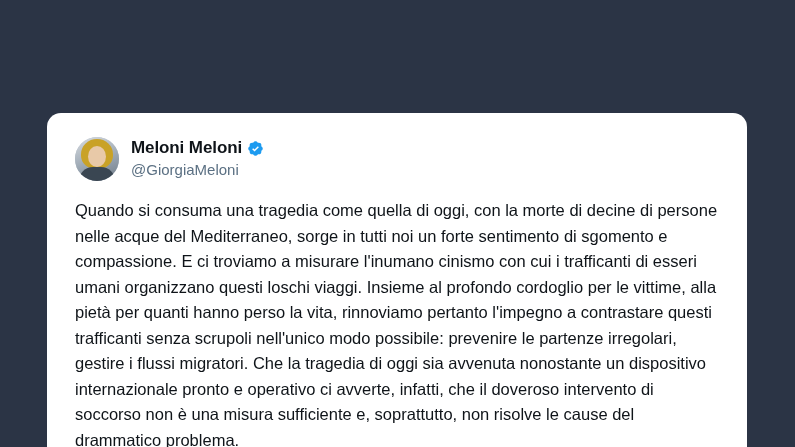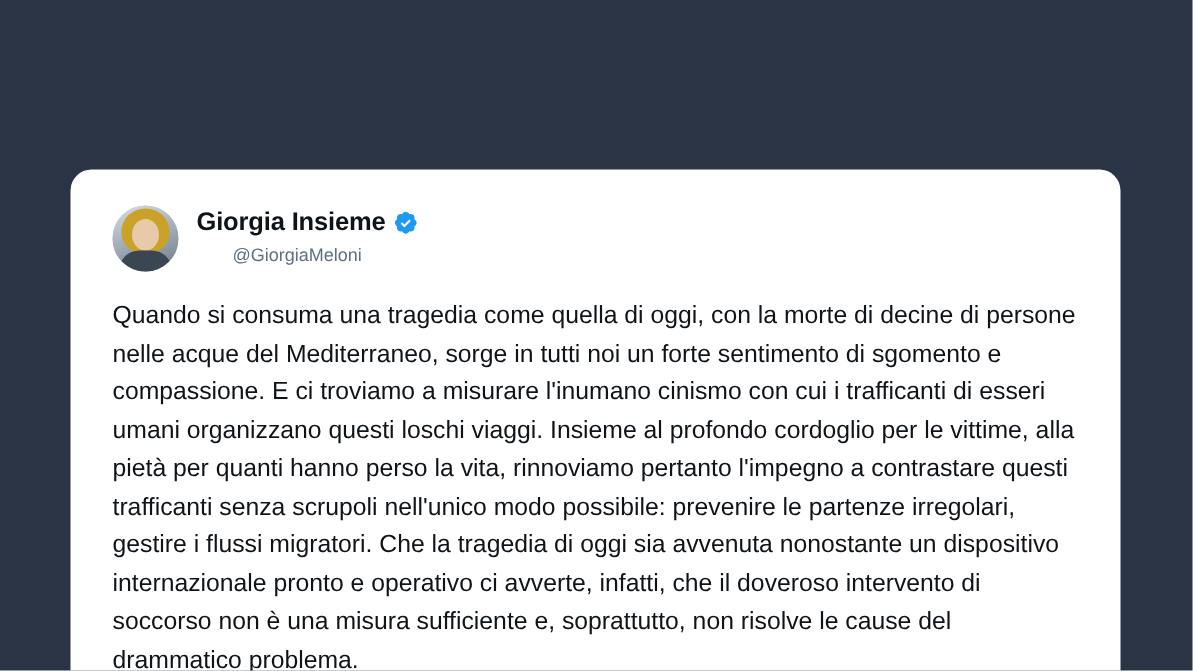--- a/index.html
+++ b/index.html
@@ -92,25 +92,24 @@
     line-height: 20px;
     letter-spacing: -0.1px;
   }
   .verified {
     width: 17px;
     height: 17px;
     display: inline-block;
     line-height: 0;
   }
   .handle {
-    font-size: 12px;
+    font-size: 15px;
     color: #5b7083;
     line-height: 20px;
     margin-top: 2px;
-    margin-left: 24px;
   }
   .tweet-body {
     margin-top: 17px;
     font-size: 16.5px;
     line-height: 25.5px;
     color: #0f1419;
     white-space: pre-wrap;
     word-wrap: break-word;
   }
 </style>
@@ -125,21 +124,21 @@
 
       <div class="avatar">
         <div class="av-bg"></div>
         <div class="av-hair"></div>
         <div class="av-face"></div>
         <div class="av-body"></div>
       </div>
 
       <div class="name-block">
         <div class="name-row">
-          <span class="display-name">Giorgia Insieme</span>
+          <span class="display-name">Meloni Meloni</span>
           <span class="verified">
             <svg width="17" height="17" viewBox="0 0 24 24" aria-hidden="true">
               <path fill="#1d9bf0" d="M22.25 12c0-1.43-.88-2.67-2.19-3.34.46-1.39.2-2.9-.81-3.91s-2.52-1.27-3.91-.81C14.67 2.63 13.43 1.75 12 1.75s-2.67.88-3.34 2.19c-1.39-.46-2.9-.2-3.91.81s-1.27 2.52-.81 3.91C2.63 9.33 1.75 10.57 1.75 12s.88 2.67 2.19 3.34c-.46 1.39-.2 2.9.81 3.91s2.52 1.27 3.91.81c.67 1.31 1.91 2.19 3.34 2.19s2.67-.88 3.34-2.19c1.39.46 2.9.2 3.91-.81s1.27-2.52.81-3.91c1.31-.67 2.19-1.91 2.19-3.34z"></path>
               <path fill="#ffffff" d="M10.67 16.36l-3.4-3.4 1.41-1.41 1.99 1.99 4.65-4.65 1.41 1.41-6.06 6.06z"></path>
             </svg>
           </span>
         </div>
         <div class="handle">@GiorgiaMeloni</div>
       </div>
 

